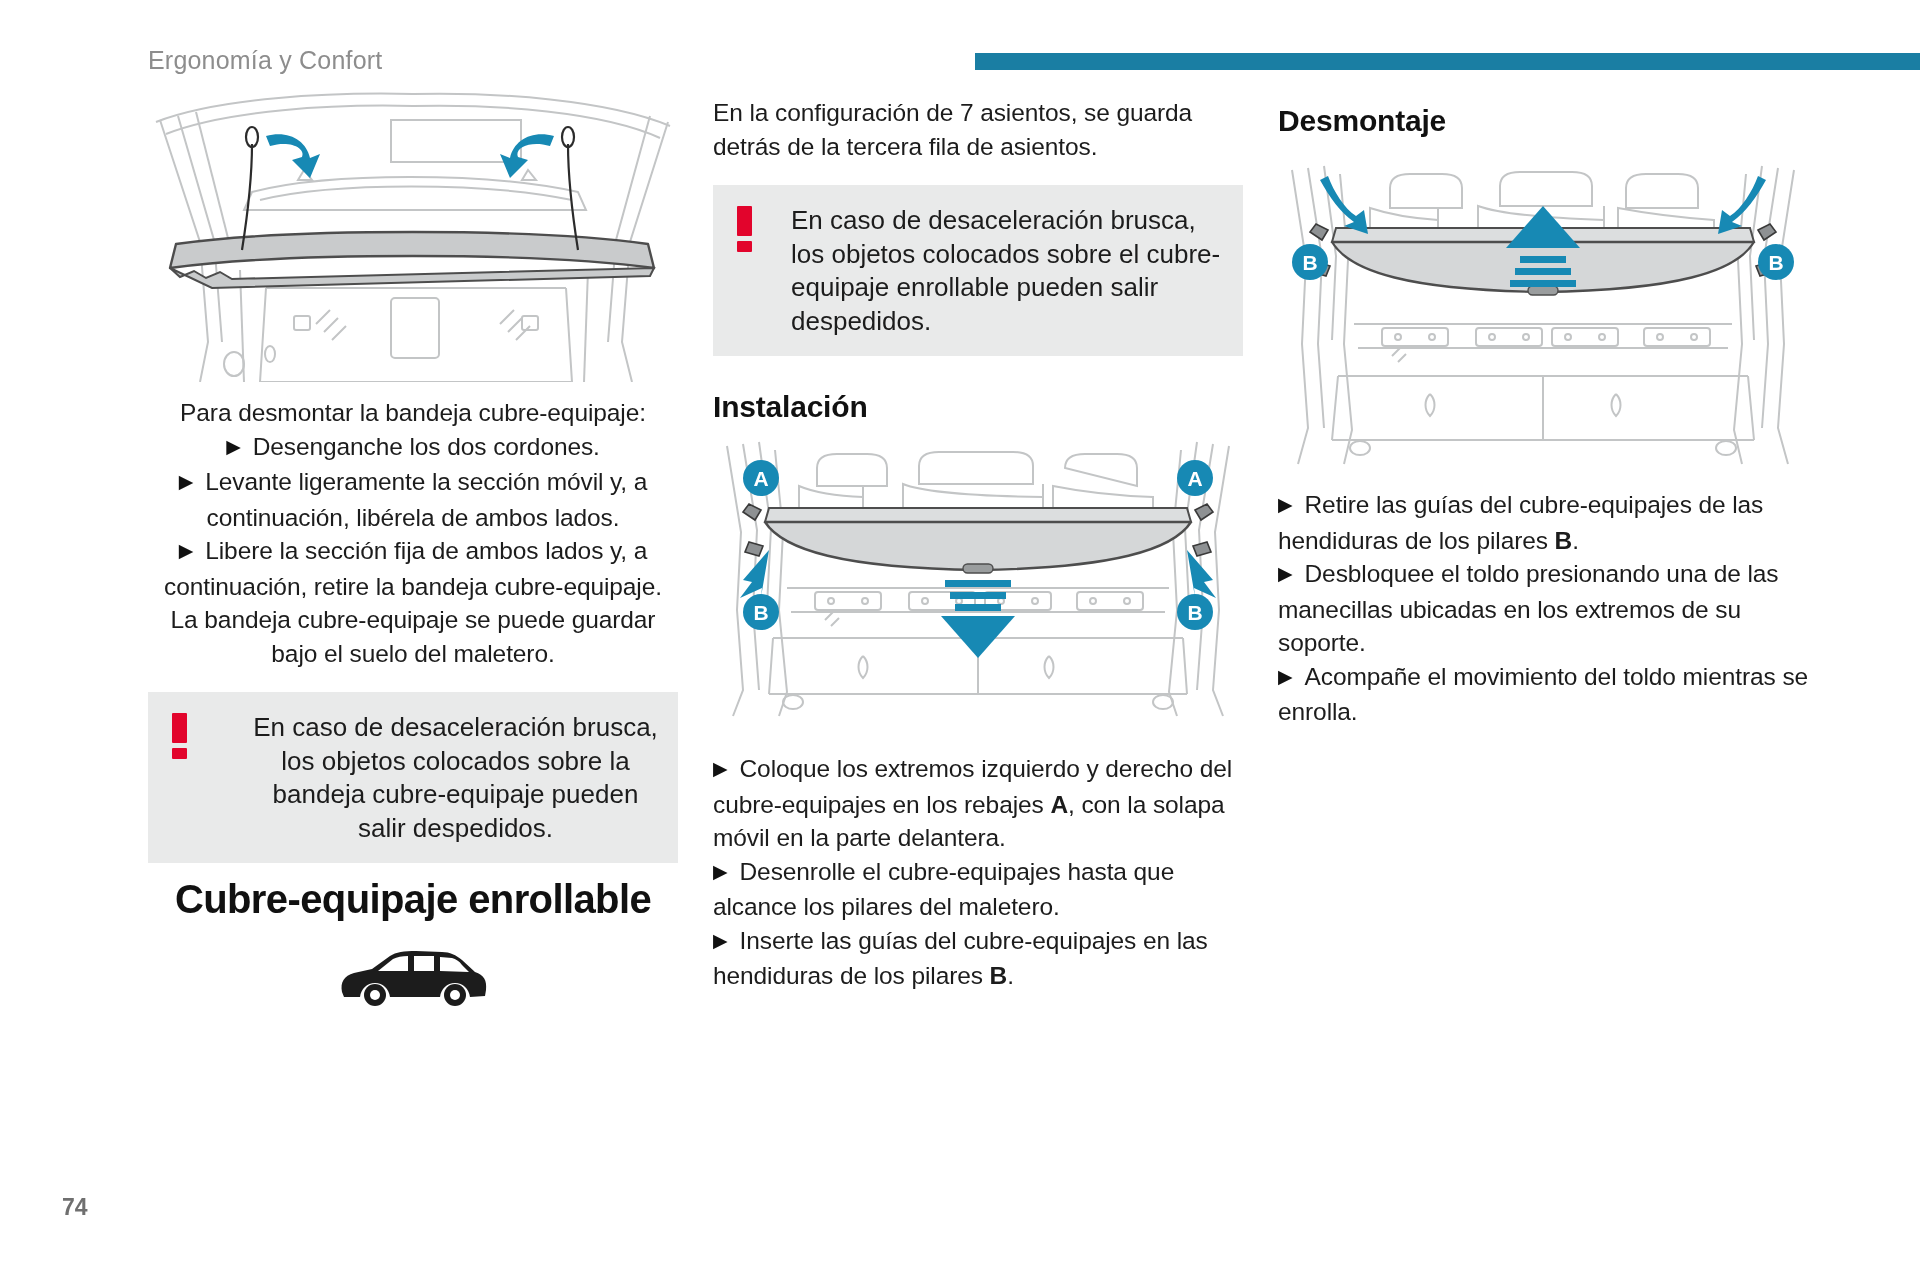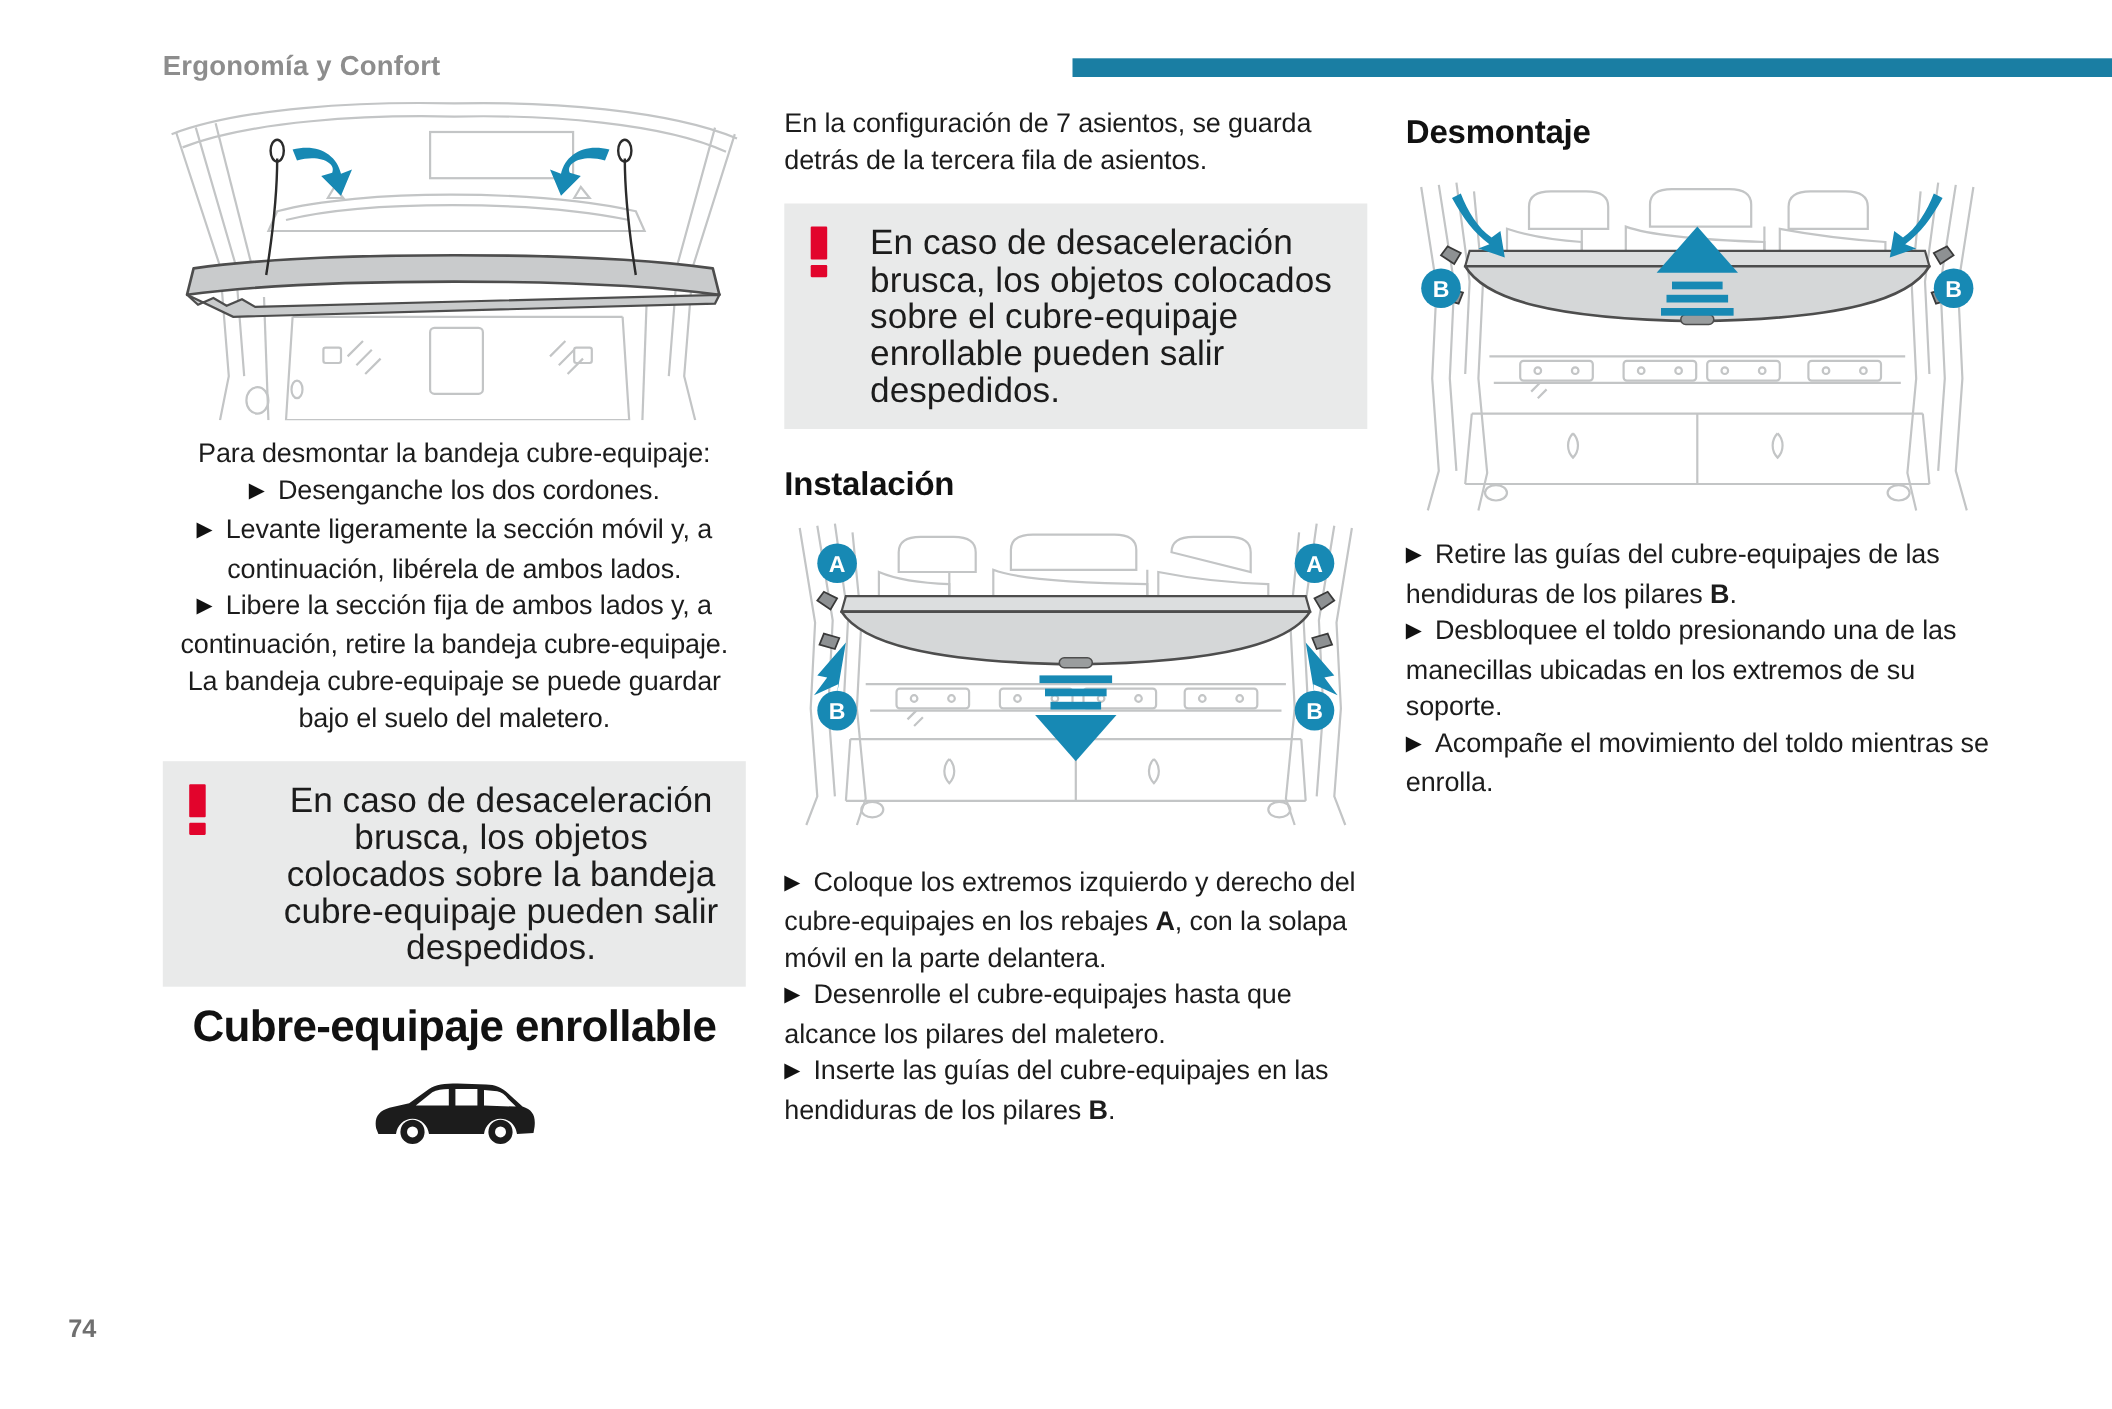--- a/index.html
+++ b/index.html
@@ -14,21 +14,20 @@
   }
 
   
   .page-header{
     position:absolute; left:0; top:0; width:1920px; height:78px;
   }
   .header-title{
     position:absolute; left:148px; top:46px;
     font-size:25px; color:#8d8d8d; letter-spacing:.2px;
     white-space:nowrap;
-    font-weight:bold;
   }
   .header-rule{
     position:absolute; left:975px; top:53px; width:945px; height:17px;
     background:#1a7ea3;
   }
 
   
   .col{ position:absolute; top:92px; width:530px; }
   .col-left  { left:148px;  width:530px;text-align:center; }
   .col-mid   { left:713px;  width:530px; }
@@ -53,21 +52,21 @@
     font-size:40px; font-weight:bold; color:#111; margin:0;
     letter-spacing:-0.6px;
   }
 
   
   .warn{
     background:#e9eaea; position:relative;
     padding:19px 20px 18px 20px;
   }
   .warn-inner{
-    font-size:32px; line-height:33.5px; color:#1c1c1c;
+    font-size:26px; line-height:33.5px; color:#1c1c1c;
   }
   .warn-bang{
     position:absolute; left:24px; top:21px;
     width:16px;
   }
   .warn-bang .bar{
     width:15px; height:30px; background:#e2042c; border-radius:1px;
   }
   .warn-bang .dot{
     width:15px; height:11px; background:#e2042c; margin-top:5px; border-radius:1px;

